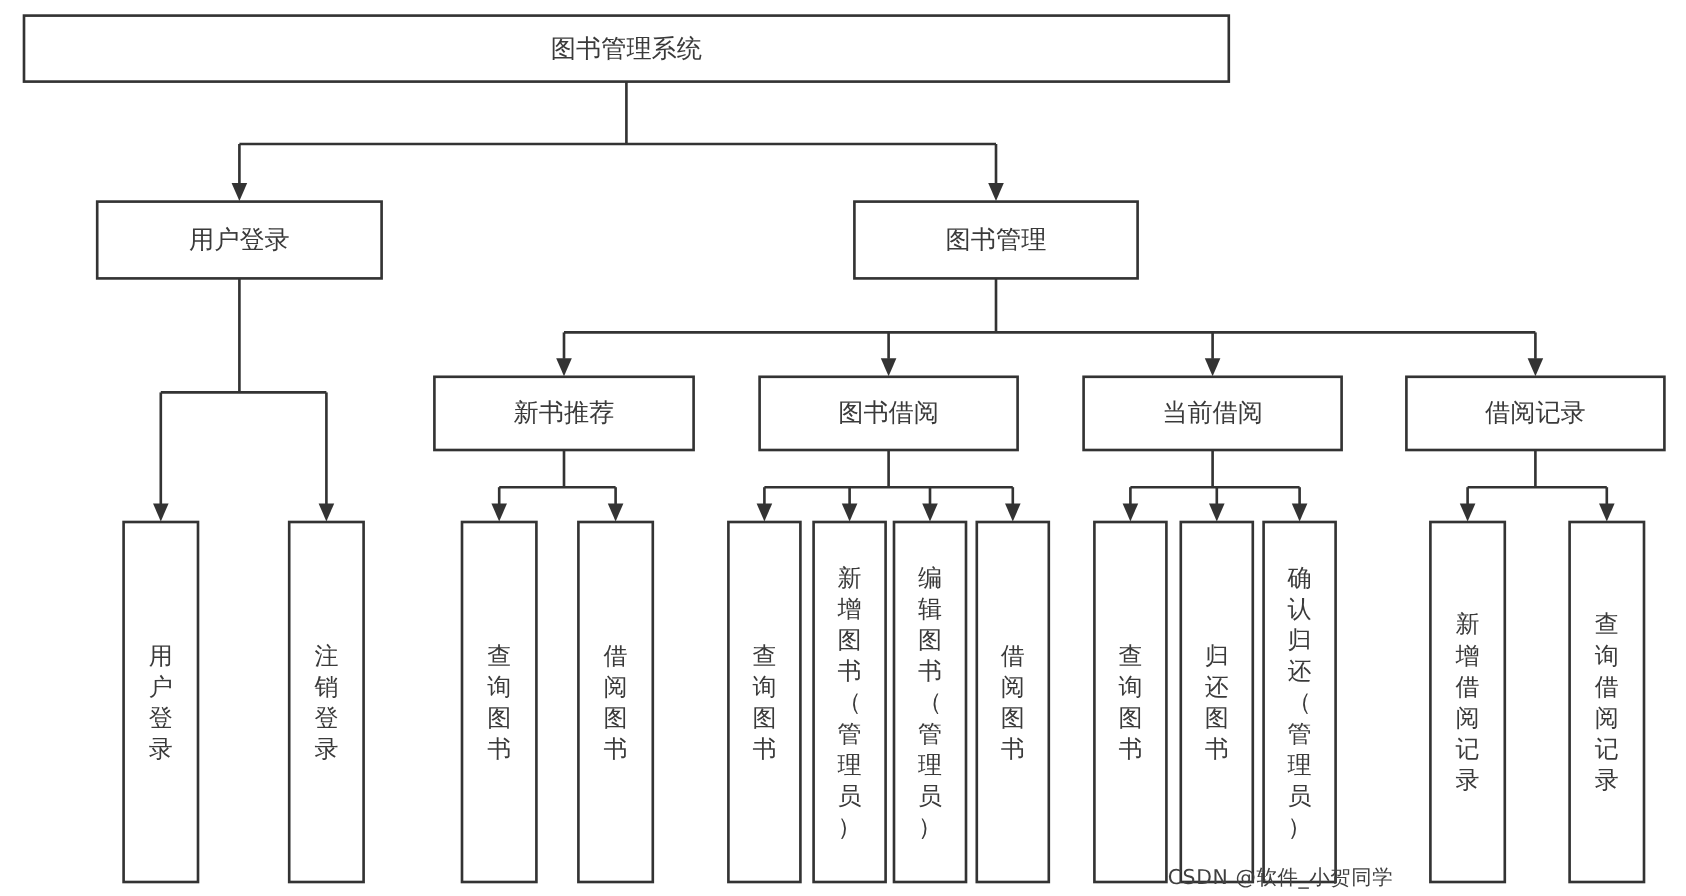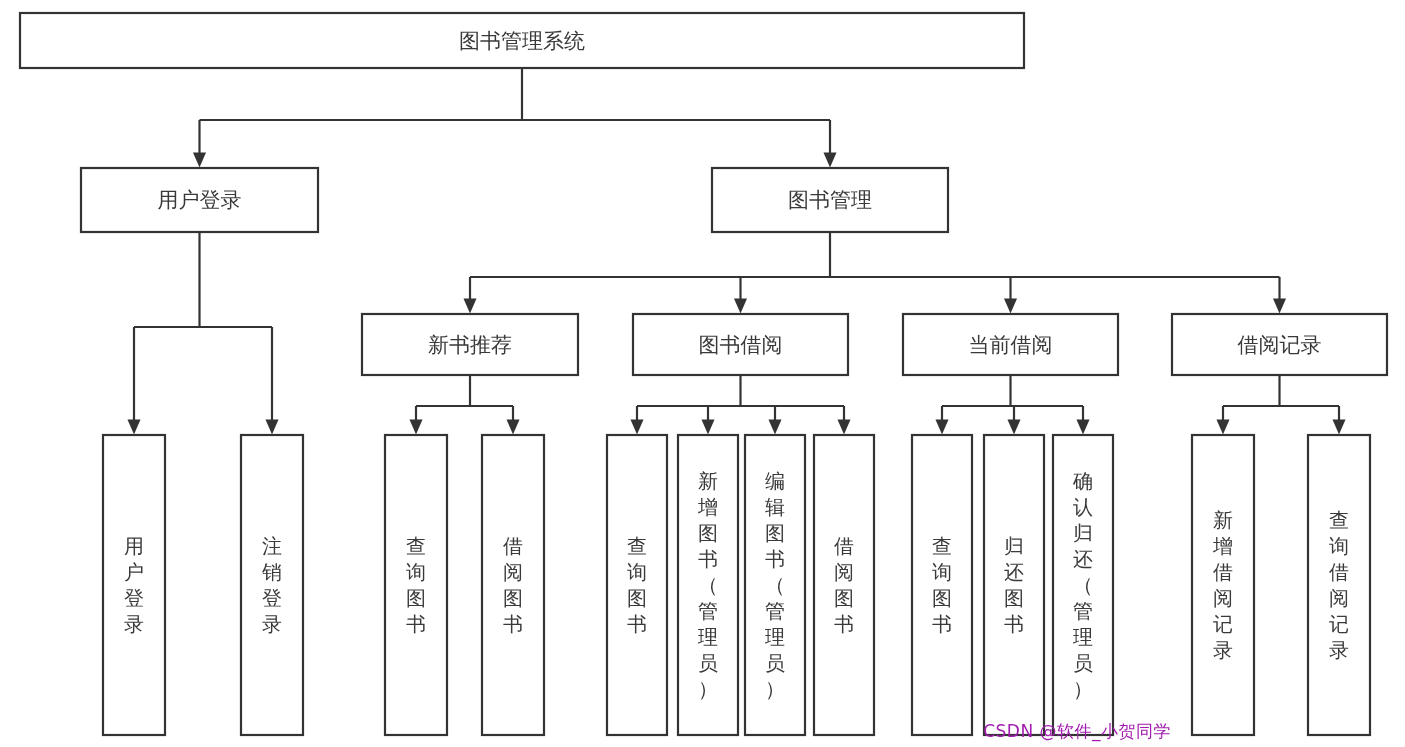--- a/index.html
+++ b/index.html
@@ -50,25 +50,25 @@
     dominant-baseline: middle;
   }
   .node-label-v {
     font-family: "DejaVu Sans", "Liberation Sans", sans-serif;
     font-size: 20px;
     fill: #3a3a3a;
     text-anchor: middle;
   }
   .watermark-text {
     position: absolute;
-    right: 6px;
+    right: 16px;
     bottom: 4px;
     font-family: "DejaVu Sans", "Liberation Sans", sans-serif;
     font-size: 17px;
-    color: #a21caf;
+    color: #404040;
     white-space: nowrap;
     letter-spacing: 0.5px;
     pointer-events: none;
   }
 </style>
 </head>
 <body>
 
 <div id="diagram-root">
   <svg class="diagram-svg" viewBox="0 0 1405 747">

